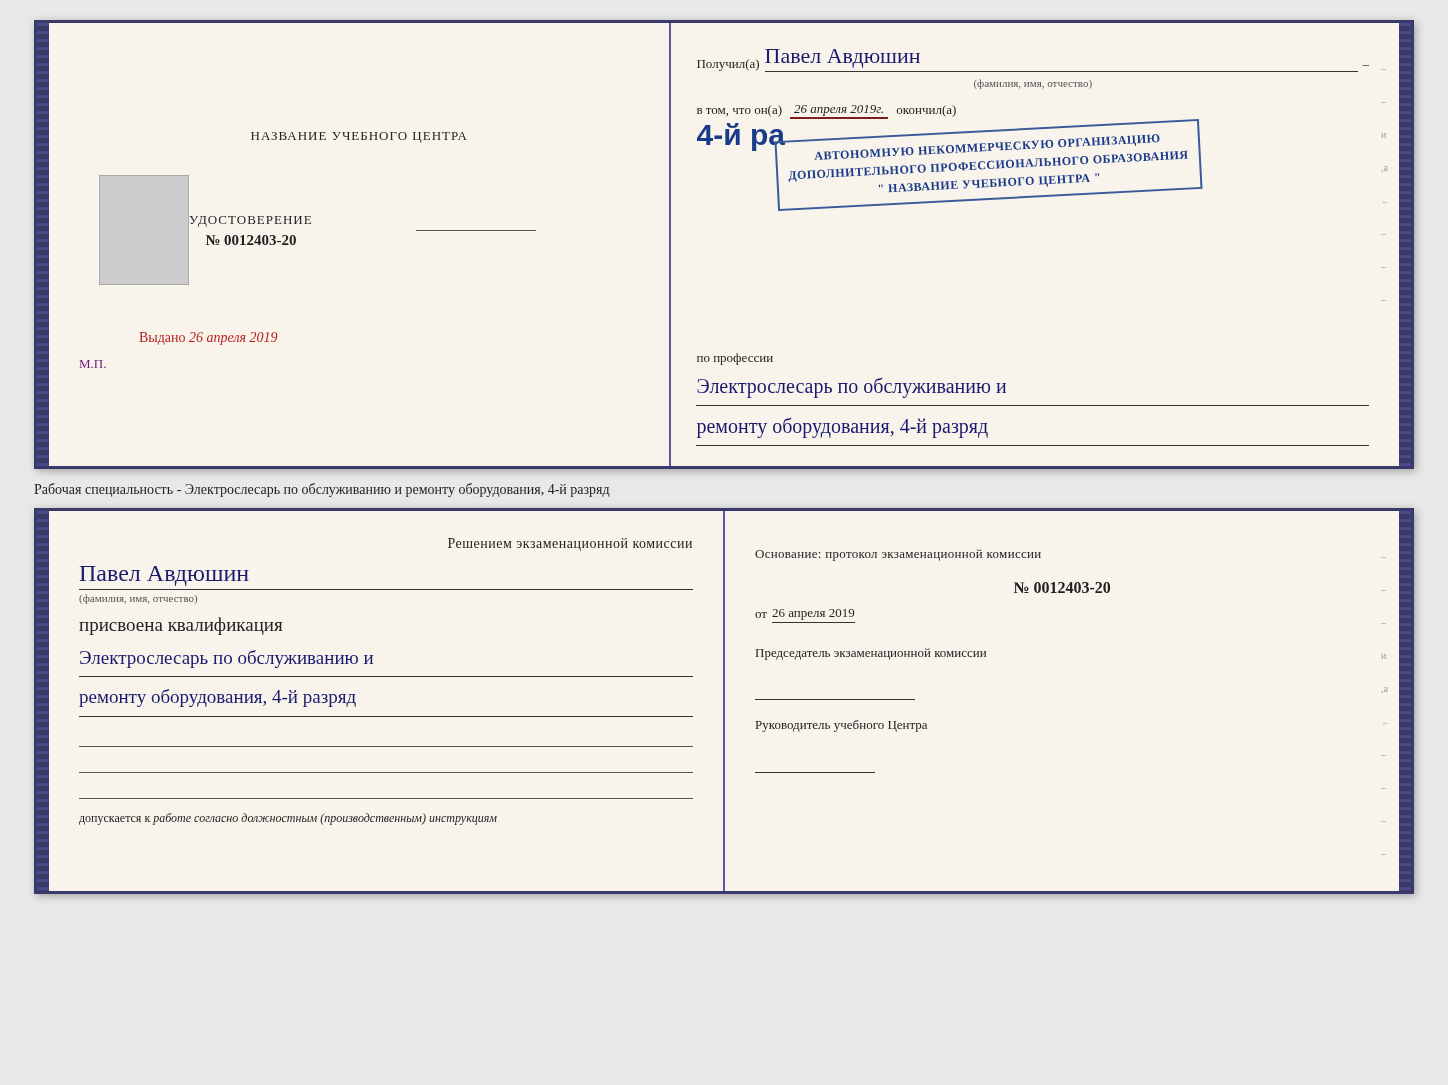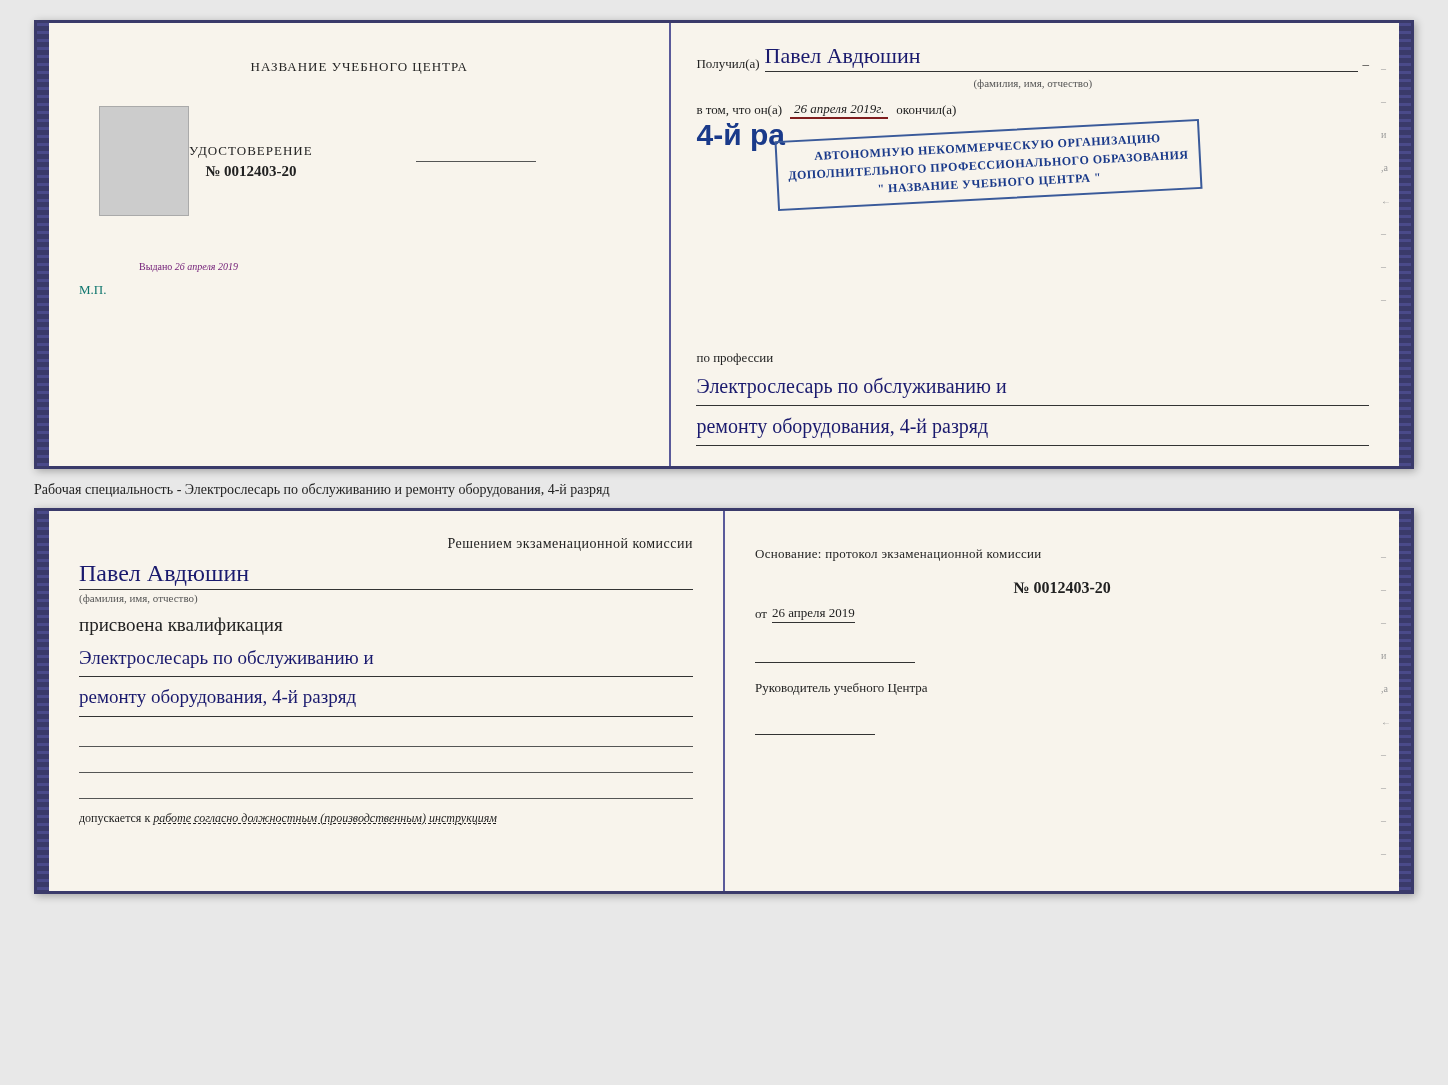--- a/index.html
+++ b/index.html
@@ -43,21 +43,21 @@
     }
 
     .cert-left-page {
       flex: 1;
       padding: 25px 30px;
       border-right: 2px solid #5a5a9a;
       background: #f8f4ec;
       display: flex;
       flex-direction: column;
       align-items: center;
-      justify-content: flex-start;
+      justify-content: center;
       min-height: 360px;
       position: relative;
       font-family: Liberation Serif, serif;
     }
 
     .cert-right-page {
       flex: 1.2;
       padding: 20px 30px 20px 25px;
       background: #f8f4ec;
       position: relative;
@@ -108,35 +108,35 @@
     }
 
     .cert-number-section .number {
       font-size: 15px;
       font-weight: bold;
       color: #222;
       margin-top: 4px;
     }
 
     .issued-line {
-      font-size: 10px;
-      color: #701a75;
+      font-size: 14px;
+      color: #b91c1c;
       margin-top: 15px;
       align-self: flex-start;
       margin-left: 60px;
     }
 
     .issued-line .issued-date {
       font-style: italic;
     }
 
     .mp-line {
       align-self: flex-start;
       font-size: 13px;
-      color: #0f766e;
+      color: #701a75;
       margin-top: 10px;
     }
 
     
     .right-received-line {
       display: flex;
       align-items: flex-end;
       gap: 5px;
       margin-bottom: 5px;
       font-size: 13px;
@@ -331,21 +331,20 @@
     }
 
     .dopuskaetsya {
       font-size: 12px;
       color: #222;
       margin-top: 12px;
     }
 
     .dopuskaetsya .italic-link {
       font-style: italic;
-      text-decoration: underline;
       text-decoration-style: dashed;
     }
 
     
     .osnov-line {
       font-size: 13px;
       color: #222;
       letter-spacing: 0.3px;
       line-height: 1.5;
       margin-bottom: 15px;
@@ -538,20 +537,21 @@
     <div class="bottom-right-page">
       <div class="osnov-line">Основание: протокол экзаменационной комиссии</div>
       <div class="protocol-number">№ 0012403-20</div>
 
       <div class="ot-line">
         <span>от</span>
         <span class="ot-date">26 апреля 2019</span>
       </div>
 
       <div class="chairman-section">
+        <div class="chairman-label">Председатель экзаменационной комиссии</div>
         <div class="chairman-sign-line"></div>
       </div>
 
       <div>
         <div class="director-label">Руководитель учебного Центра</div>
         <div class="director-sign-line"></div>
       </div>
 
       <div class="right-dashes-bottom">
         <span>–</span>

